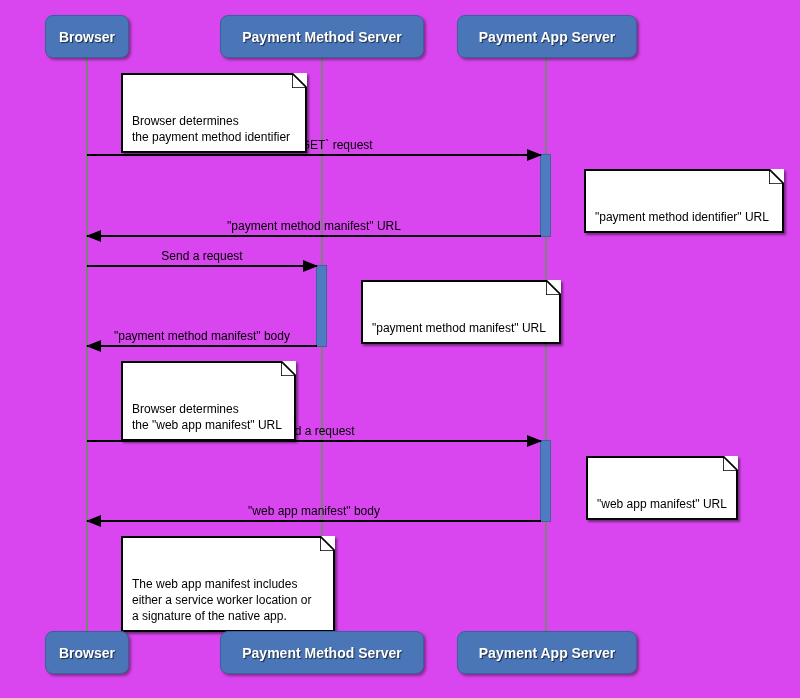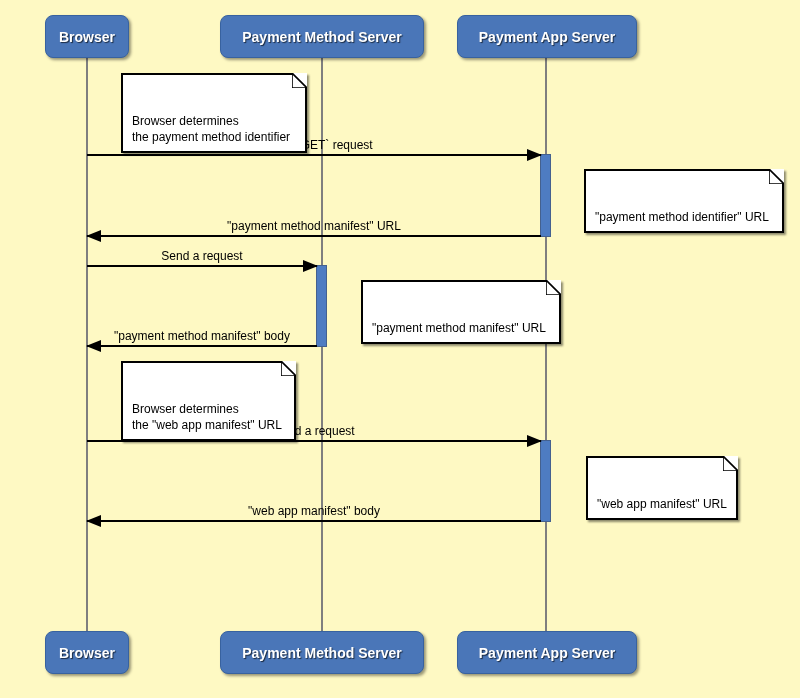--- a/index.html
+++ b/index.html
@@ -9,21 +9,21 @@
     --activation-border:#44618f;
     --lifeline-color:#7f7f7f;
     --arrow-color:#000000;
     --note-fill:#ffffff;
     --note-border:#000000;
   }
   html,body{margin:0;padding:0;background:#ffffff;}
   .canvas{
     position:relative;
     width:800px;height:698px;
-    background:#fef9c3;
+    background:#d946ef;
     font-family:"Liberation Sans", sans-serif;
     overflow:hidden;
   }
   .lifeline{
     position:absolute;
     top:58px;height:574px;width:2px;
     background:var(--lifeline-color);
   }
   .actor{
     position:absolute;
@@ -172,18 +172,27 @@
   </div>
 
   <div class="note" style="left:562px;top:456px;width:152px">
     <svg class="fold" width="15" height="15" viewBox="0 0 15 15">
         <path d="M0 0 H15 V15 Z" fill="#ffffff"></path>
         <path d="M0 0 L15 15 L0 15 Z" fill="#ffffff" stroke="#000000" stroke-width="1.6"></path>
       </svg>
     <span class="ntext">"web app manifest" URL</span>
   </div>
 
+  <div class="note" style="left:97px;top:536px;width:214px">
+    <svg class="fold" width="15" height="15" viewBox="0 0 15 15">
+        <path d="M0 0 H15 V15 Z" fill="#ffffff"></path>
+        <path d="M0 0 L15 15 L0 15 Z" fill="#ffffff" stroke="#000000" stroke-width="1.6"></path>
+      </svg>
+    <span class="ntext">The web app manifest includes
+either a service worker location or
+a signature of the native app.</span>
+  </div>
 
   <div class="actor" style="left:45px;top:631px;width:84px">Browser</div>
   <div class="actor" style="left:220px;top:631px;width:204px">Payment Method Server</div>
   <div class="actor" style="left:457px;top:631px;width:180px">Payment App Server</div>
 
 </div>
 
 </body></html>

